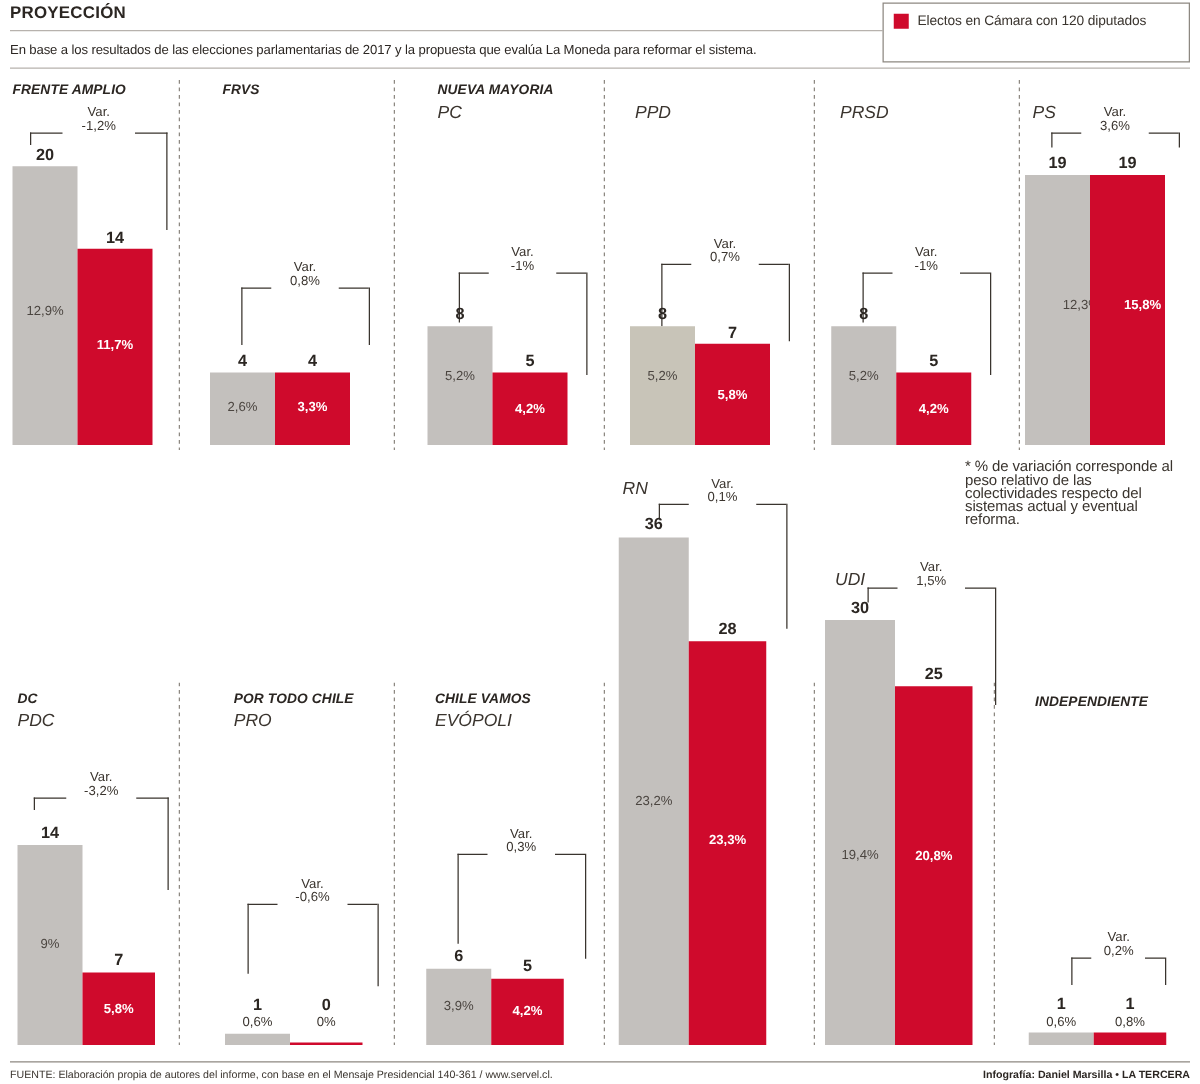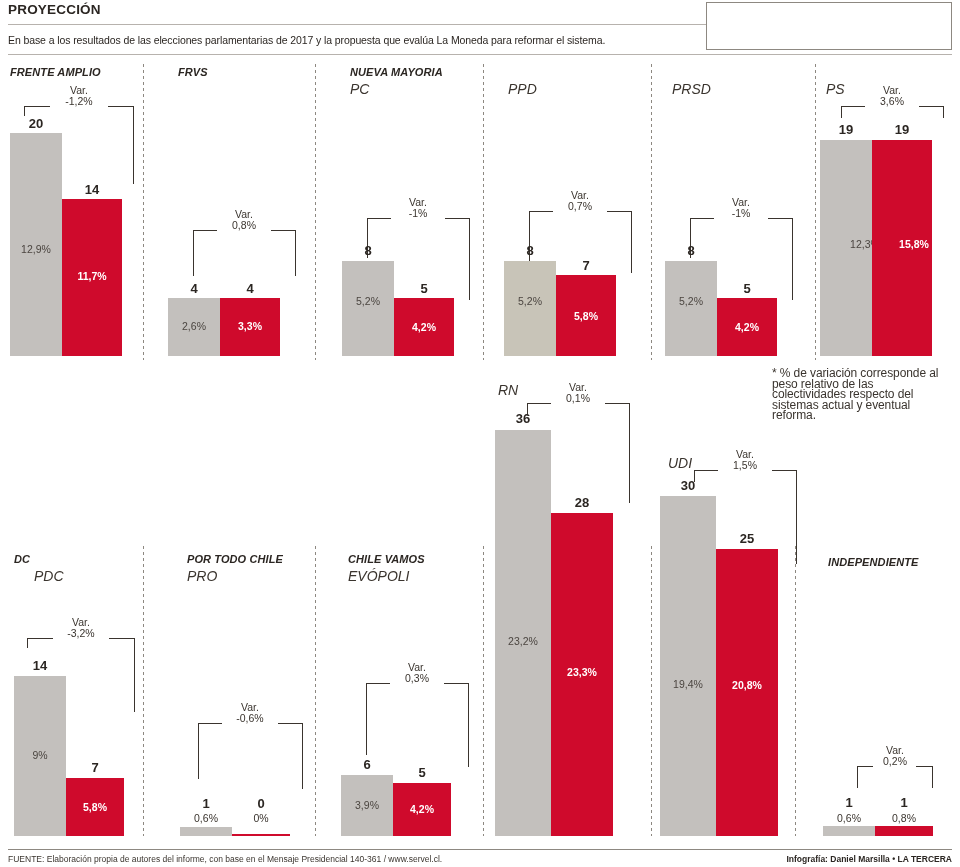--- a/index.html
+++ b/index.html
@@ -54,20 +54,24 @@
 </style>
 </head>
 <body>
 
 <div class="abs" id="page-title">PROYECCIÓN</div>
 <div class="abs" id="title-rule"></div>
 <div class="abs" id="subtitle">En base a los resultados de las elecciones parlamentarias de 2017 y la propuesta que evalúa La Moneda para reformar el sistema.</div>
 <div class="abs" id="header-rule"></div>
 
 <div class="abs" id="legend">
+  <div class="legend-row">
+    <span class="legend-swatch" style="background:#cf0a2c"></span>
+    <span class="legend-label">Electos en Cámara con 120 diputados</span>
+  </div>
 </div>
 
 <div class="abs divider" style="left:143px;top:64px;height:296px;"></div>
 <div class="abs divider" style="left:315px;top:64px;height:296px;"></div>
 <div class="abs divider" style="left:483px;top:64px;height:296px;"></div>
 <div class="abs divider" style="left:651px;top:64px;height:296px;"></div>
 <div class="abs divider" style="left:815px;top:64px;height:296px;"></div>
 
 <div class="abs coalition" style="left:10px;top:66px;">FRENTE AMPLIO</div>
 <div class="abs brk" style="left:24px;top:88px;width:110px;height:28px;">
@@ -200,21 +204,21 @@
   <div class="vlabel" style="left:21px;top:8px;width:60px;">1,5%</div>
 </div>
 <div class="count" style="left:660px;top:478px;width:56px;">30</div>
 <div class="bar grey" style="left:660px;top:496px;width:56px;height:340px;"></div>
 <div class="pct in-grey" style="left:660px;top:678px;width:56px;">19,4%</div>
 <div class="count" style="left:716px;top:531px;width:62px;">25</div>
 <div class="bar red" style="left:716px;top:549px;width:62px;height:287px;"></div>
 <div class="pct in-red" style="left:716px;top:679px;width:62px;">20,8%</div>
 
 <div class="abs coalition" style="left:14px;top:553px;">DC</div>
-<div class="abs party" style="left:14px;top:568px;margin-left:20px;">PDC</div>
+<div class="abs party" style="left:14px;top:568px;">PDC</div>
 <div class="abs brk" style="left:27px;top:620px;width:108px;height:28px;">
   <div class="ln" style="left:0;top:18px;width:1px;height:10px;"></div>
   <div class="ln" style="left:0;top:18px;width:26px;height:1px;"></div>
   <div class="ln" style="left:82px;top:18px;width:26px;height:1px;"></div>
   <div class="ln" style="left:107px;top:18px;width:1px;height:74px;"></div>
   <div class="vlabel" style="left:22px;top:-3px;width:64px;">Var.</div>
   <div class="vlabel" style="left:22px;top:8px;width:64px;">-3,2%</div>
 </div>
 <div class="count" style="left:14px;top:658px;width:52px;">14</div>
 <div class="bar grey" style="left:14px;top:676px;width:52px;height:160px;"></div>

